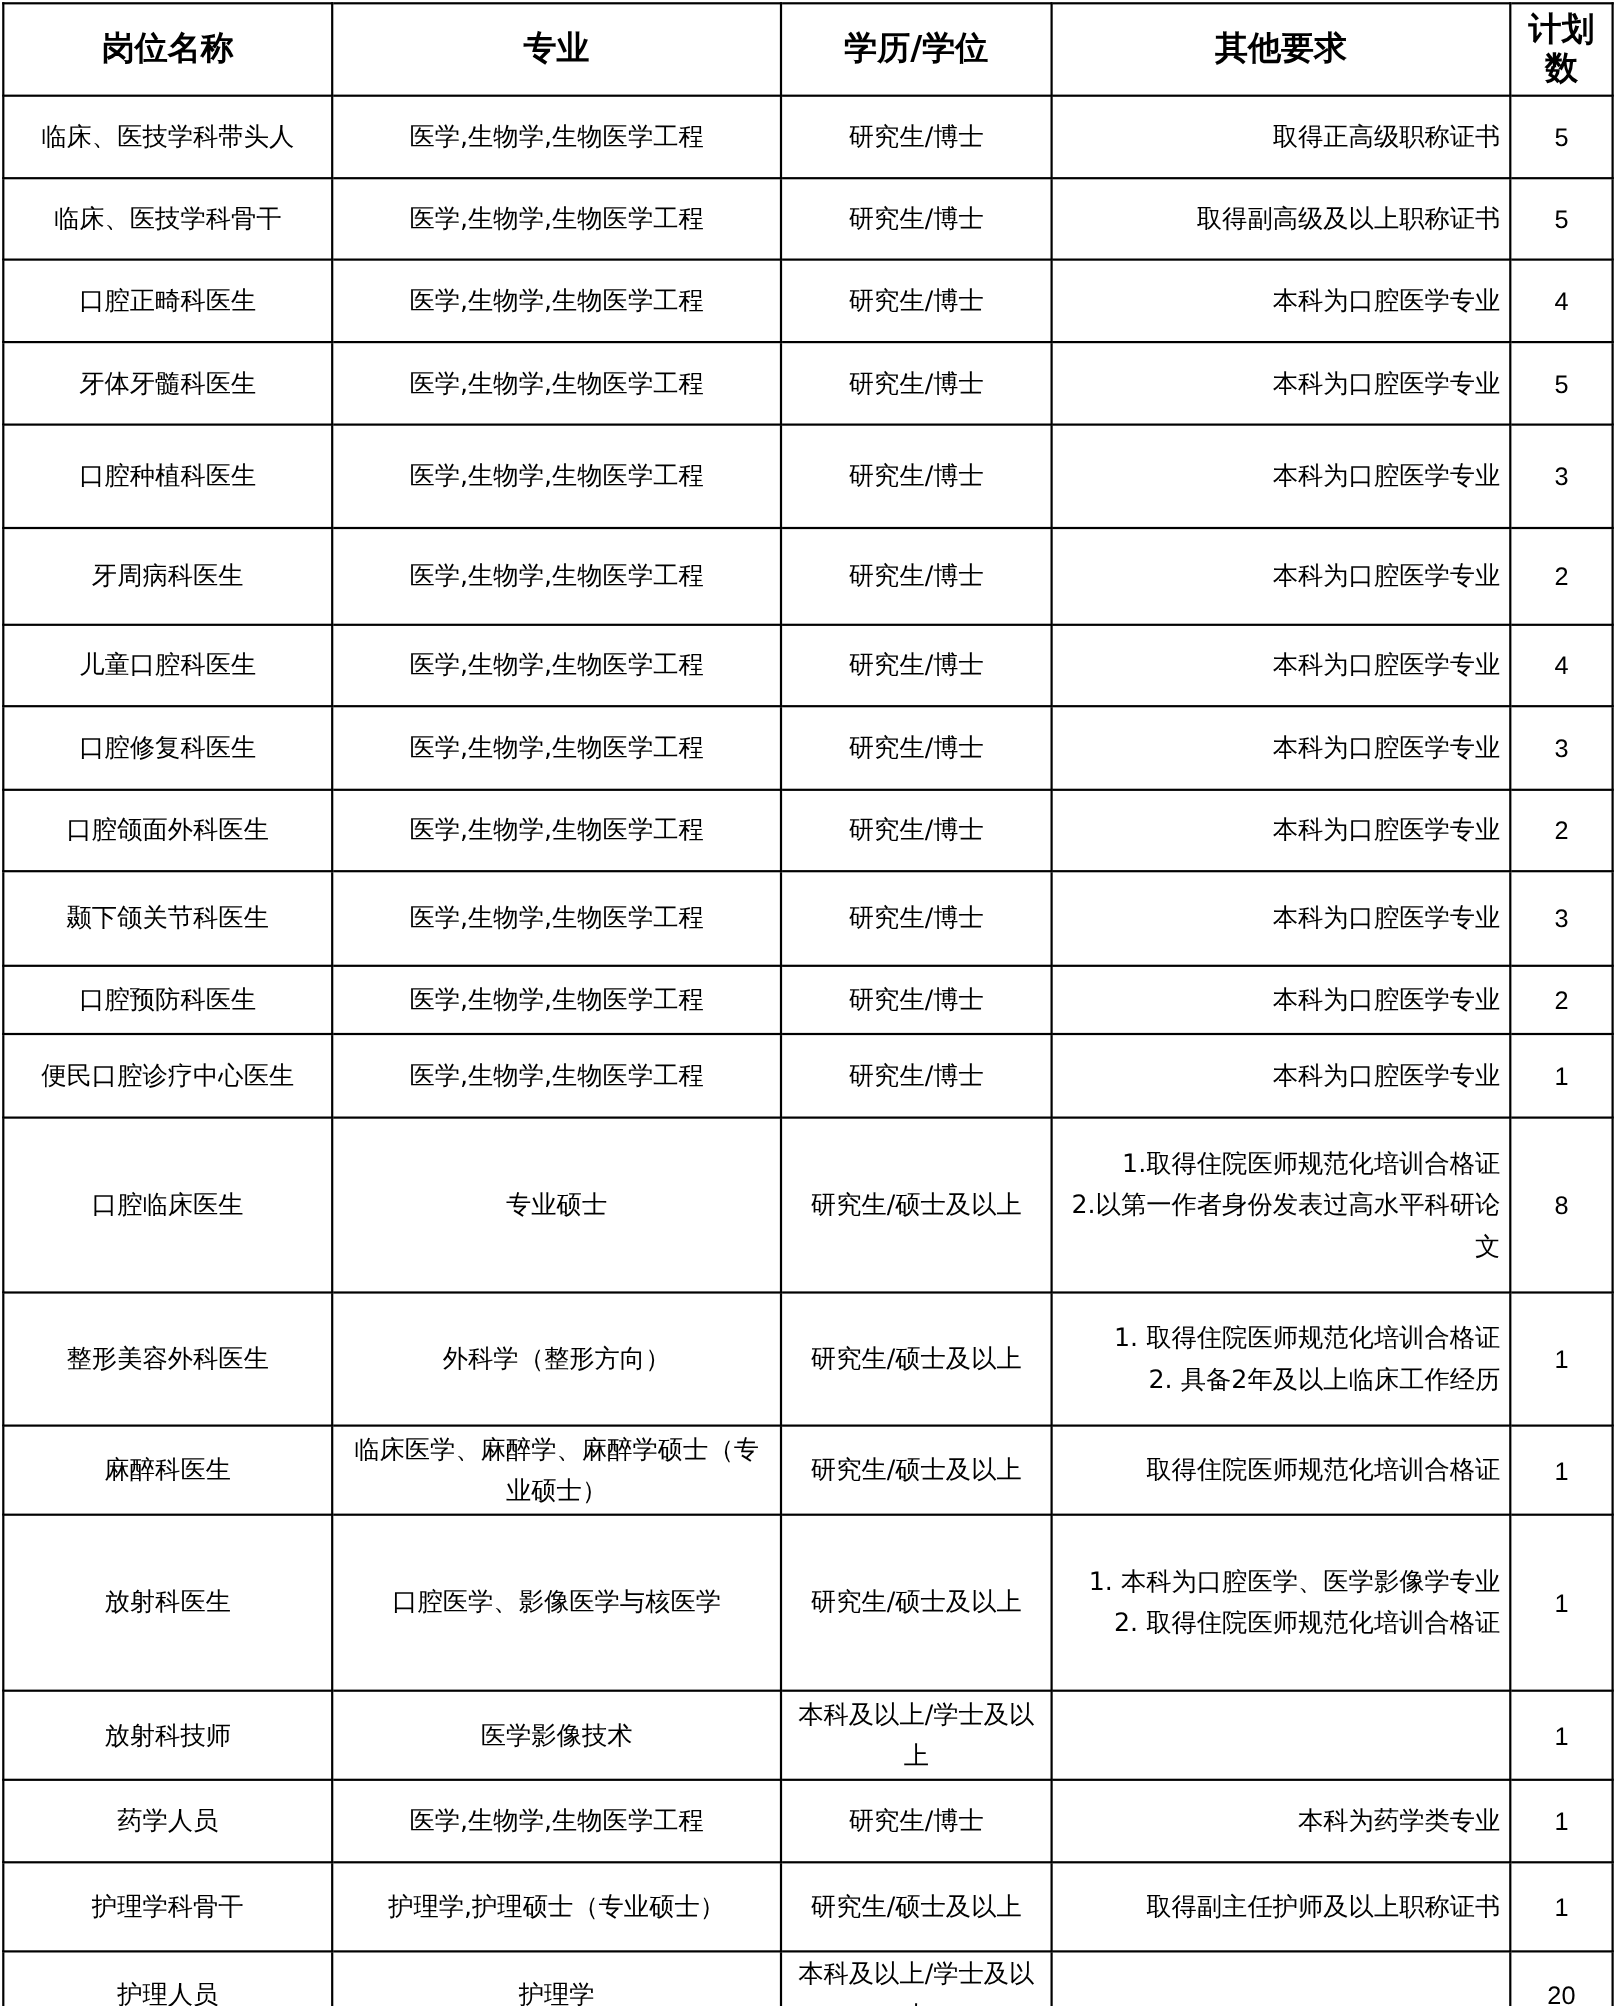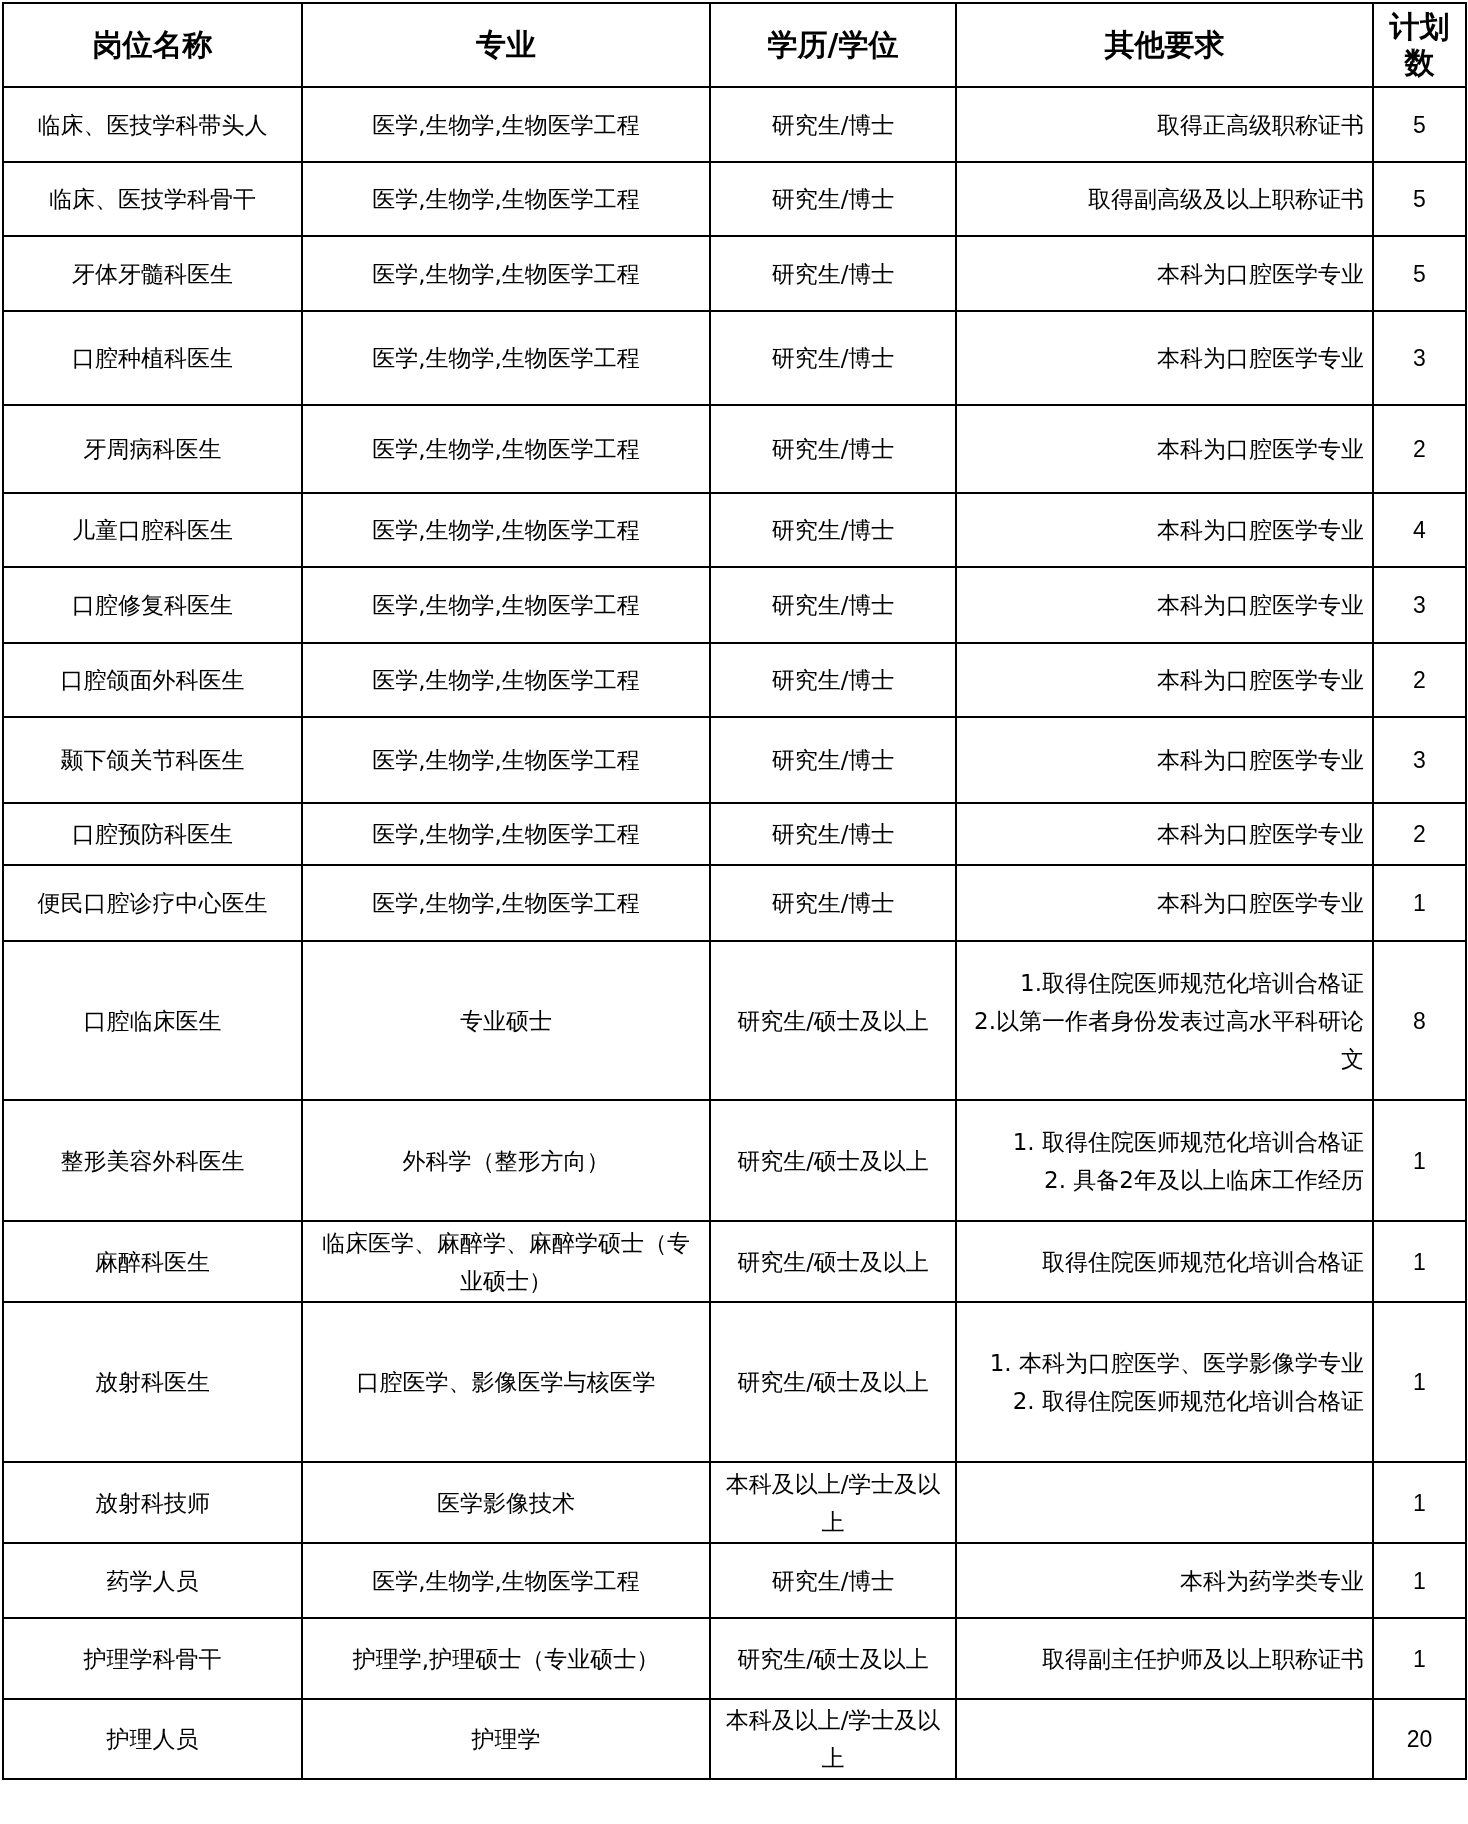--- a/index.html
+++ b/index.html
@@ -59,20 +59,29 @@
       <tr style="height: 74px;">
         <td>临床、医技学科骨干</td>
         <td>医学,生物学,生物医学工程</td>
         <td>研究生/博士</td>
         <td class="req">
           <span class="line">取得副高级及以上职称证书</span>
         </td>
         <td class="num">5</td>
       </tr>
       <tr style="height: 75px;">
+        <td>口腔正畸科医生</td>
+        <td>医学,生物学,生物医学工程</td>
+        <td>研究生/博士</td>
+        <td class="req">
+          <span class="line">本科为口腔医学专业</span>
+        </td>
+        <td class="num">4</td>
+      </tr>
+      <tr style="height: 75px;">
         <td>牙体牙髓科医生</td>
         <td>医学,生物学,生物医学工程</td>
         <td>研究生/博士</td>
         <td class="req">
           <span class="line">本科为口腔医学专业</span>
         </td>
         <td class="num">5</td>
       </tr>
       <tr style="height: 94px;">
         <td>口腔种植科医生</td>

